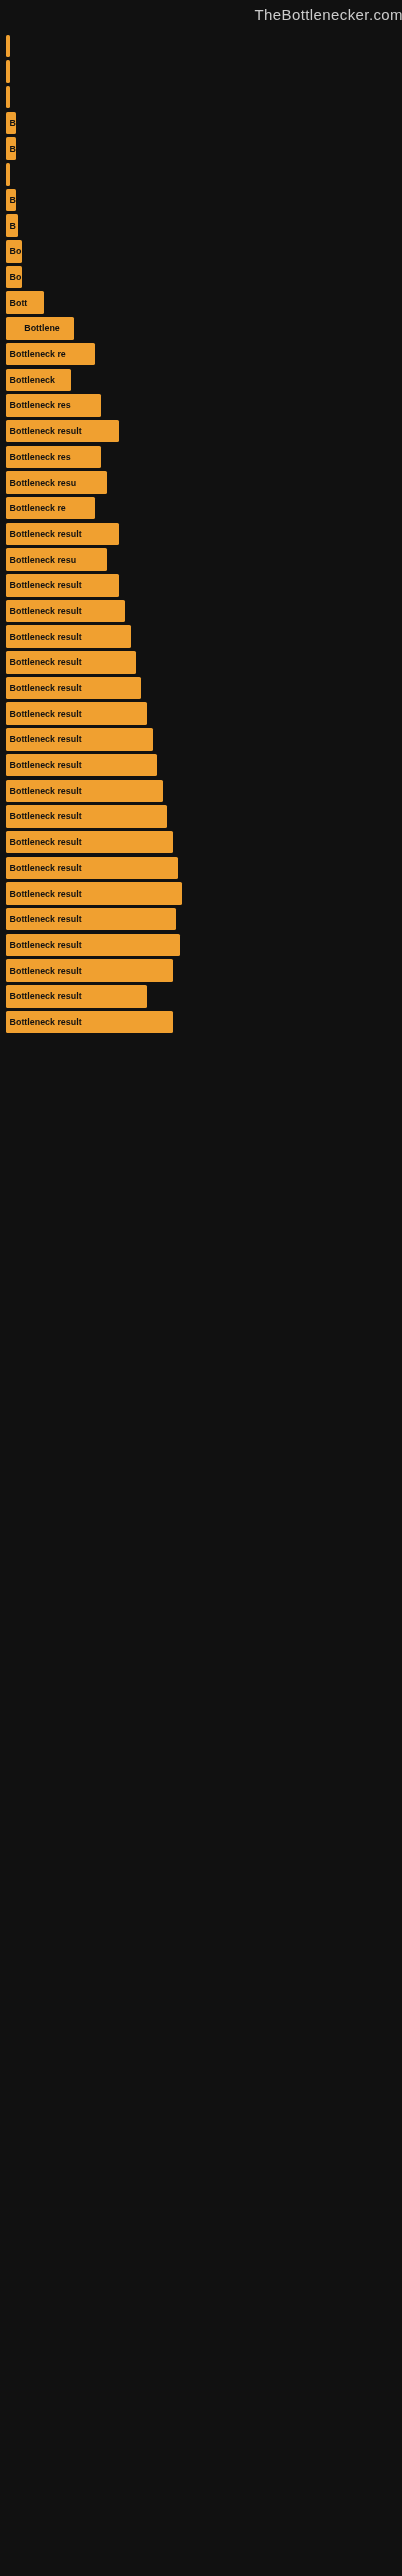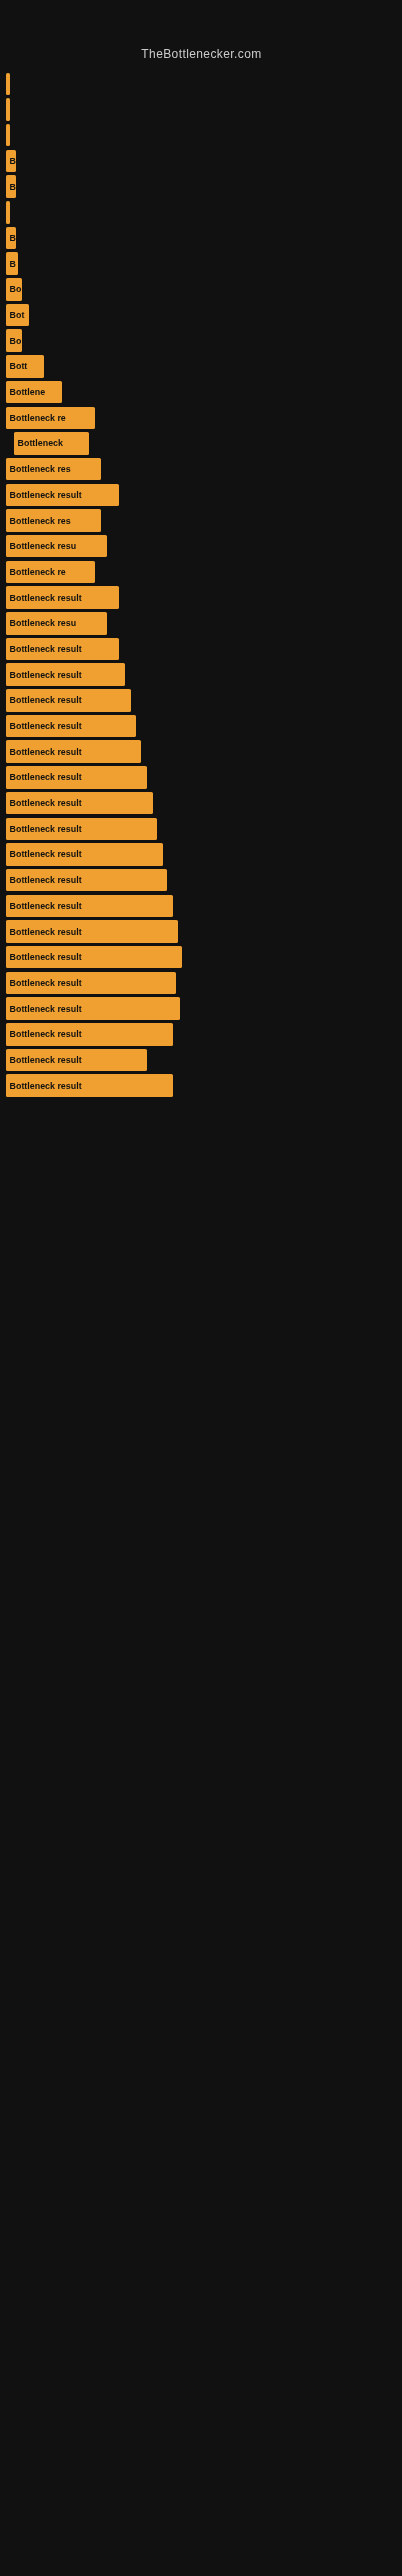--- a/index.html
+++ b/index.html
@@ -5,25 +5,24 @@
     * { margin: 0; padding: 0; box-sizing: border-box; }
     body {
       background-color: #111;
       width: 403px;
       min-height: 2576px;
       font-family: Arial, sans-serif;
       position: relative;
     }
     .site-title {
       color: #ccc;
-      font-size: 12px;
-      text-align: center;
+      font-size: 15px;
+      text-align: right;
       padding: 6.4px 0 3.2px 0;
       letter-spacing: 0.4px;
-      margin-top: 41px;
     }
     .bars-container {
       padding: 8px 0 8px 6.4px;
       display: flex;
       flex-direction: column;
       gap: 0px;
     }
     .bar-row {
       display: flex;
       align-items: center;
@@ -83,46 +82,41 @@
       <div class="bar" style="width: 11.3px;">
         <span class="bar-label">B</span>
       </div>
     </div>
     <div class="bar-row">
       <div class="bar" style="width: 16px;">
         <span class="bar-label">Bo</span>
       </div>
     </div>
     <div class="bar-row">
-      <div class="bar" style="width: 22.5px;">
-        <span class="bar-label">Bot</span>
-      </div>
-    </div>
-    <div class="bar-row">
       <div class="bar" style="width: 16px;">
         <span class="bar-label">Bo</span>
       </div>
     </div>
     <div class="bar-row">
       <div class="bar" style="width: 38px;">
         <span class="bar-label">Bott</span>
       </div>
     </div>
     <div class="bar-row">
-      <div class="bar" style="width: 56px;">
+      <div class="bar" style="width: 68px; justify-content: center;">
         <span class="bar-label">Bottlene</span>
       </div>
     </div>
     <div class="bar-row">
       <div class="bar" style="width: 89px;">
         <span class="bar-label">Bottleneck re</span>
       </div>
     </div>
     <div class="bar-row">
-      <div class="bar" style="width: 75px; margin-left: 8px;">
+      <div class="bar" style="width: 65px;">
         <span class="bar-label">Bottleneck</span>
       </div>
     </div>
     <div class="bar-row">
       <div class="bar" style="width: 95px;">
         <span class="bar-label">Bottleneck res</span>
       </div>
     </div>
     <div class="bar-row">
       <div class="bar" style="width: 113px;">

